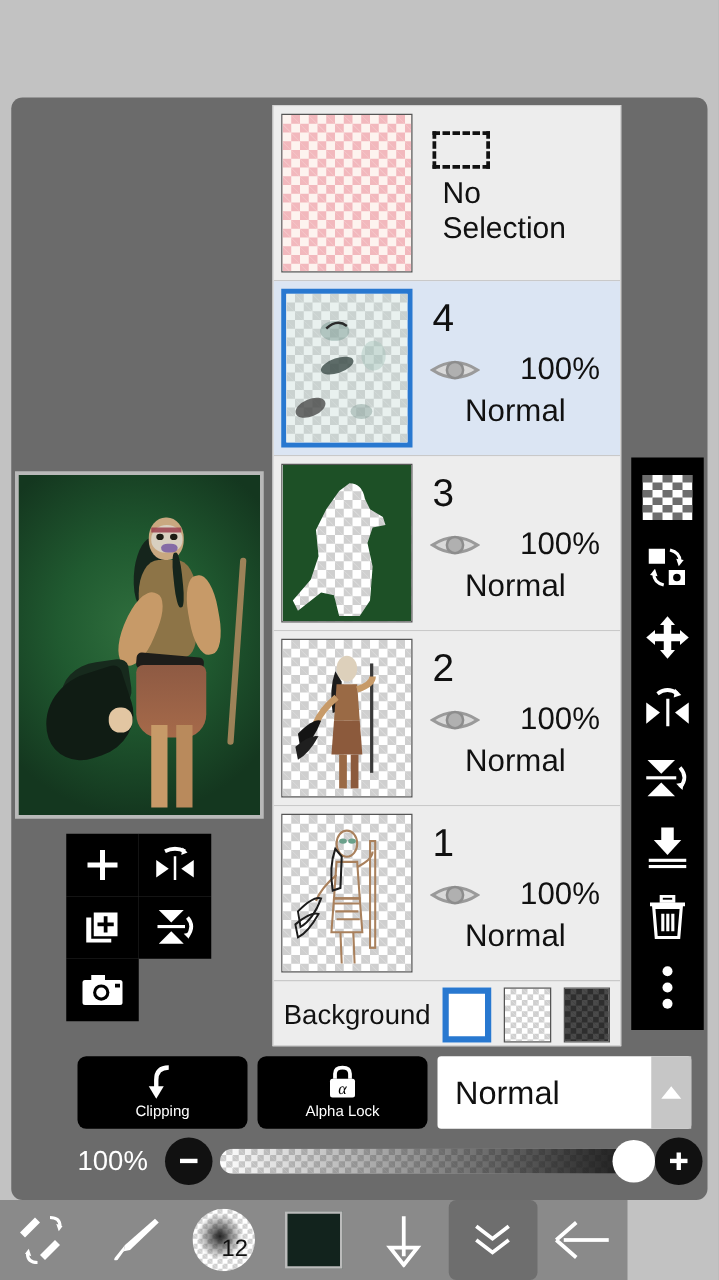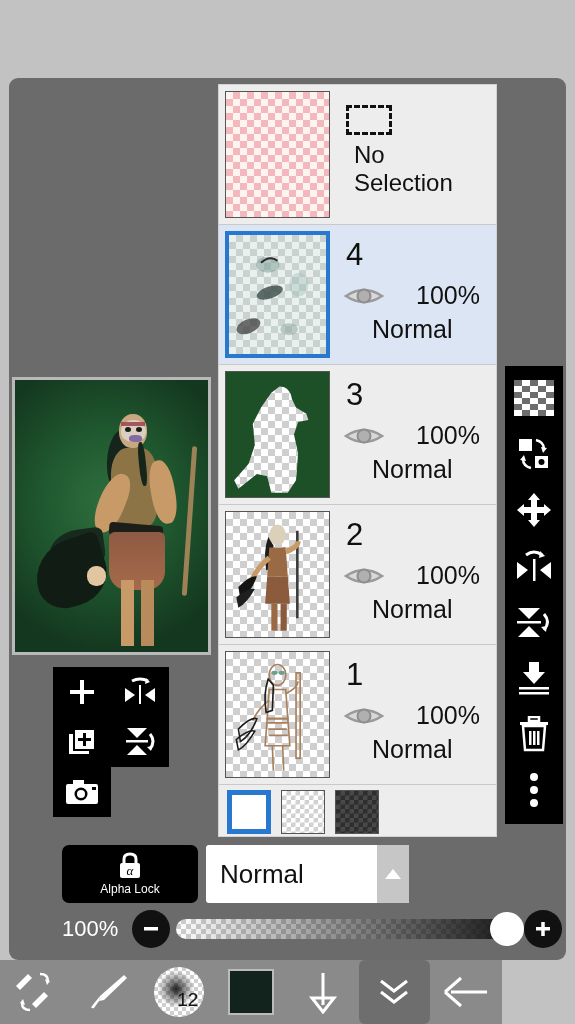--- a/index.html
+++ b/index.html
@@ -520,32 +520,40 @@
             <path d="M2 13 Q20 1 38 13 Q20 25 2 13 Z" fill="#d9d9d9" stroke="#9a9a9a" stroke-width="2.5"></path>
             <circle cx="20" cy="13" r="6.5" fill="#b0b0b0" stroke="#8d8d8d" stroke-width="2"></circle>
           </svg>
           <div class="layer-opacity">100%</div>
         </div>
         <div class="layer-blend">Normal</div>
       </div>
     </div>
 
     <div class="bg-row">
+      <div class="bg-label">Background</div>
       <div class="bg-swatch active"></div>
       <div class="bg-swatch">
         <div class="checker" style="background-size:9px 9px;background-position:0 0,4.5px 4.5px;"></div>
       </div>
       <div class="bg-swatch">
         <div class="checker dark"></div>
       </div>
     </div>
 
   </div>
 
   <div class="mid-bar">
+    <div class="blk-btn">
+      <svg width="26" height="28" viewBox="0 0 26 28">
+        <path d="M18 2 Q8 2 8 12 L8 18" stroke="#fff" stroke-width="3.5" fill="none"></path>
+        <path d="M8 27 L14 17 L2 17 Z" fill="#fff"></path>
+      </svg>
+      <div class="blk-label">Clipping</div>
+    </div>
     <div class="blk-btn">
       <svg width="24" height="28" viewBox="0 0 24 28">
         <path d="M6 11 L6 7 Q6 2 12 2 Q18 2 18 7 L18 11" stroke="#fff" stroke-width="3" fill="none"></path>
         <rect x="2" y="11" width="20" height="15" rx="2" fill="#fff"></rect>
         <text x="12" y="23" font-family="Liberation Serif, serif" font-size="13" font-style="italic" fill="#000" text-anchor="middle">α</text>
       </svg>
       <div class="blk-label">Alpha Lock</div>
     </div>
     <div class="blend-select">
       <div class="blend-text">Normal</div>

